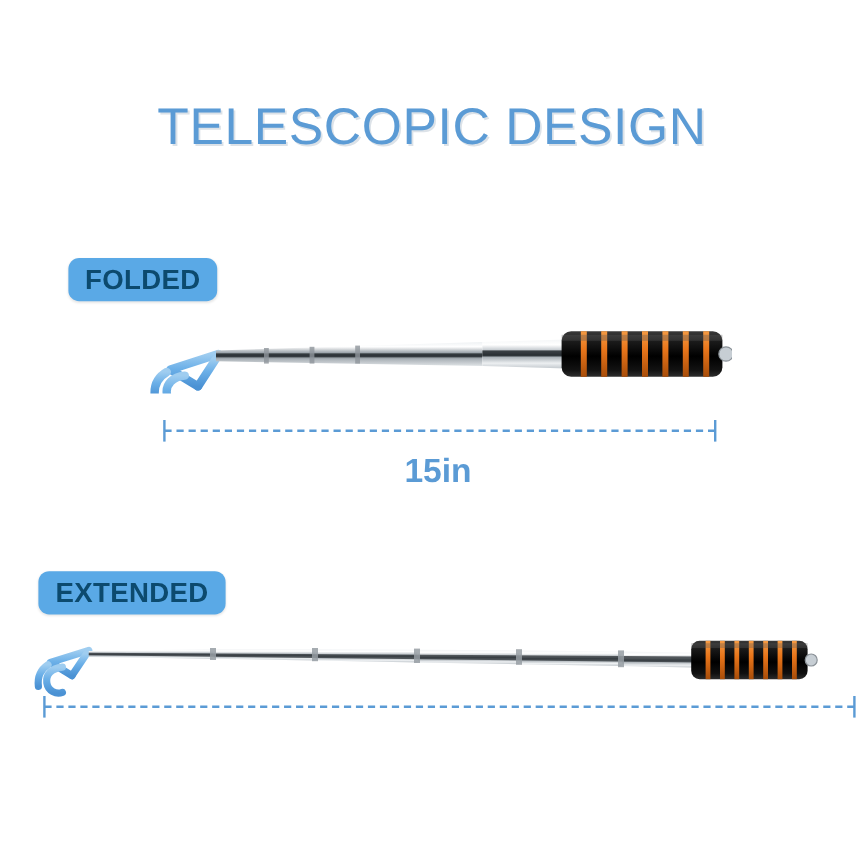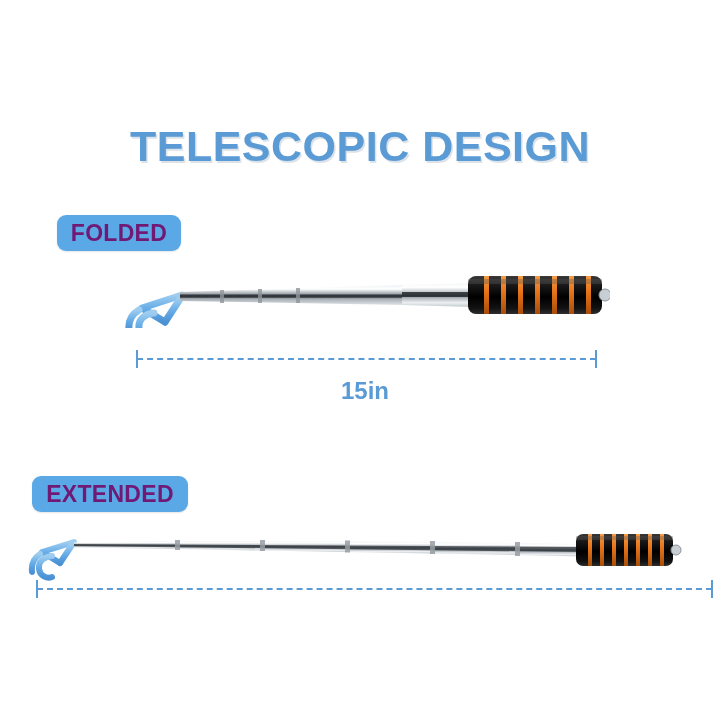--- a/index.html
+++ b/index.html
@@ -25,33 +25,32 @@
   }
 
   
   .title {
     position: absolute;
     left: 0;
     top: 82px;
     width: 720px;
     text-align: center;
     font-size: 43px;
-    font-weight: bold;
+    font-weight: normal;
     letter-spacing: 0.5px;
     color: #5b9bd5;
     text-shadow: 1.5px 1.5px 0 rgba(140,160,180,0.30);
     white-space: nowrap;
-    margin-top: 40px;
   }
 
   
   .badge {
     position: absolute;
     background: #5aa9e6;
-    color: #701a75;
+    color: #0c4a6e;
     font-weight: bold;
     border-radius: 9px;
     display: flex;
     align-items: center;
     justify-content: center;
     box-shadow: 0 1px 2px rgba(0,0,0,0.10);
     letter-spacing: 0.3px;
   }
   .badge-folded {
     left: 57px;
@@ -74,21 +73,21 @@
     height: 2px;
     border-top: 2px dashed #5b9bd5;
   }
   .dim-cap {
     position: absolute;
     width: 2px;
     background: #5b9bd5;
   }
   .dim-label {
     position: absolute;
-    font-size: 24px;
+    font-size: 28px;
     font-weight: bold;
     color: #5b9bd5;
     text-align: center;
     white-space: nowrap;
   }
 
   .dim-line-folded { left: 137px; top: 358px; width: 459px; }
   .dim-cap-folded-l { left: 136px; top: 350px; height: 18px; }
   .dim-cap-folded-r { left: 595px; top: 350px; height: 18px; }
   .dim-label-folded { left: 300px; top: 377px; width: 130px; }

